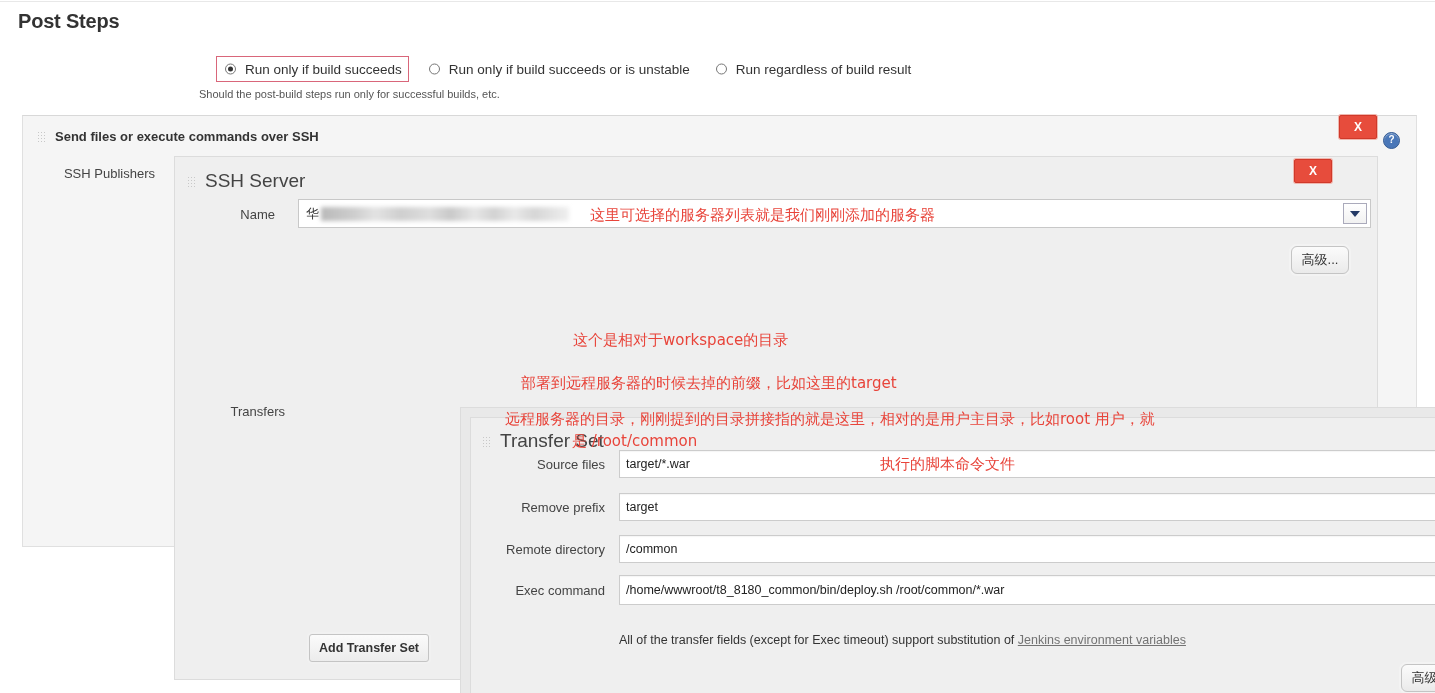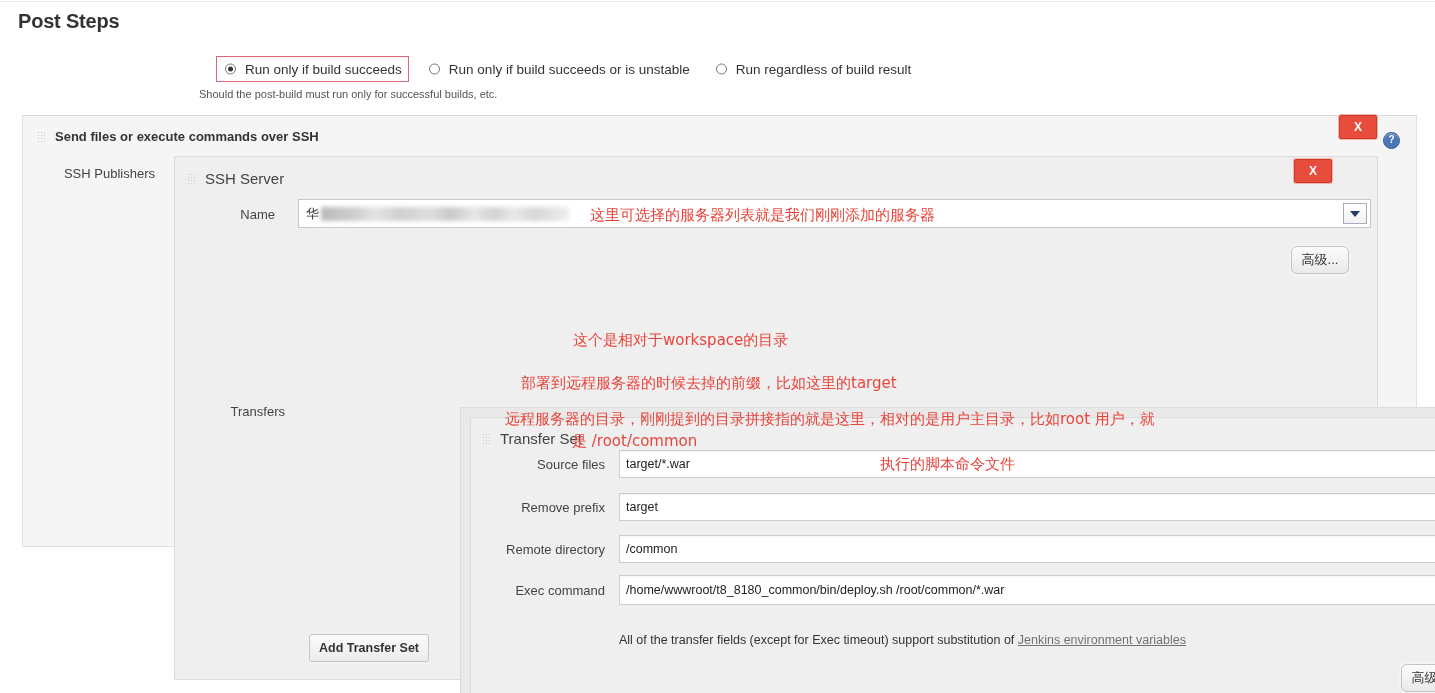--- a/index.html
+++ b/index.html
@@ -81,21 +81,21 @@
   .lbl-right{
     position:absolute;text-align:right;font-size:13px;color:#444;
   }
 
   
   .ssh-server-panel{
     position:absolute;left:151px;top:40px;width:1204px;height:524px;
     background:#efefef;border:1px solid #dcdcdc;box-sizing:border-box;
   }
   .panel-title{
-    position:absolute;left:12px;top:13px;font-size:15px;color:#444;
+    position:absolute;left:12px;top:13px;font-size:19px;color:#444;
     display:flex;align-items:center;gap:9px;
   }
 
   .txt-field{
     position:absolute;background:#fff;border:1px solid #ccc;
     box-sizing:border-box;font-size:12.5px;color:#222;
     padding:4px 6px;box-shadow:inset 0 1px 1px rgba(0,0,0,.04);
     display:flex;align-items:center;
   }
   .select-field{
@@ -177,21 +177,21 @@
   <div class="radio-box">
     <span class="rb"></span>
     <span class="radio-lbl">Run only if build succeeds or is unstable</span>
   </div>
   <div class="radio-gap"></div>
   <div class="radio-box">
     <span class="rb"></span>
     <span class="radio-lbl">Run regardless of build result</span>
   </div>
 </div>
-<div class="radio-hint">Should the post-build must run only for successful builds, etc.</div>
+<div class="radio-hint">Should the post-build steps run only for successful builds, etc.</div>
 
 <div class="outer-block">
 
   <div class="block-title">
     <span class="drag-dots"></span>
     <span>Send files or execute commands over SSH</span>
   </div>
 
   <div class="x-btn" id="x-outer">X</div>
   <div class="help-icon" style="left:1360px;top:16px;">?</div>

